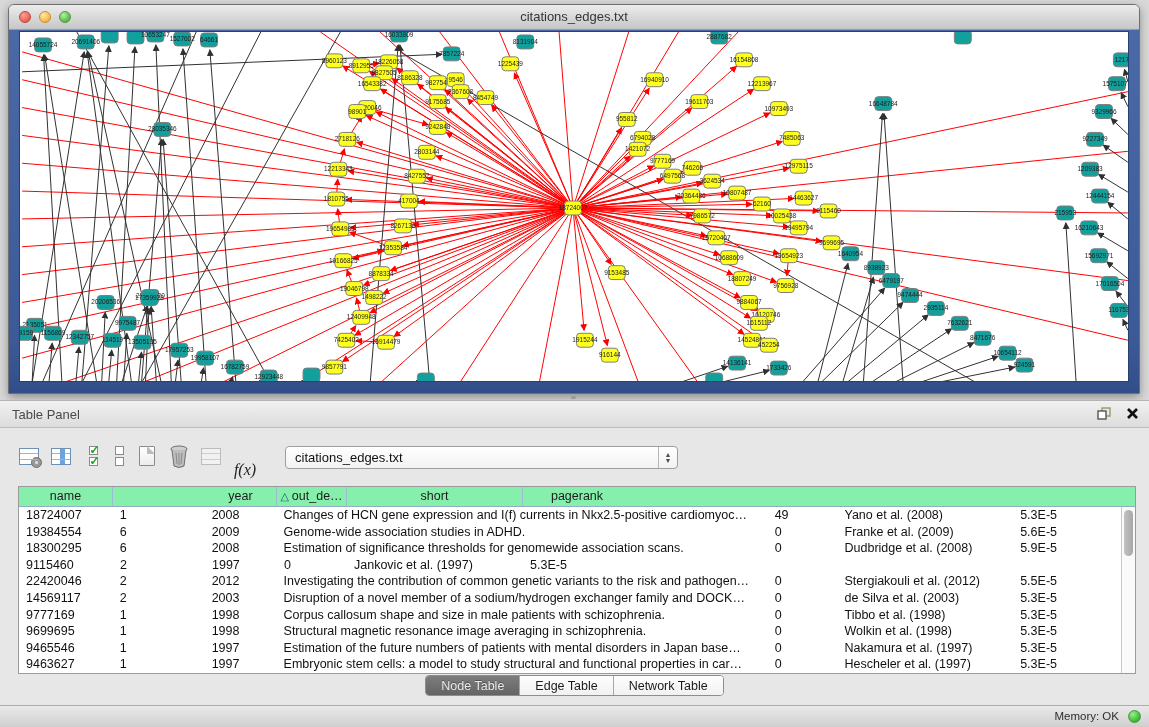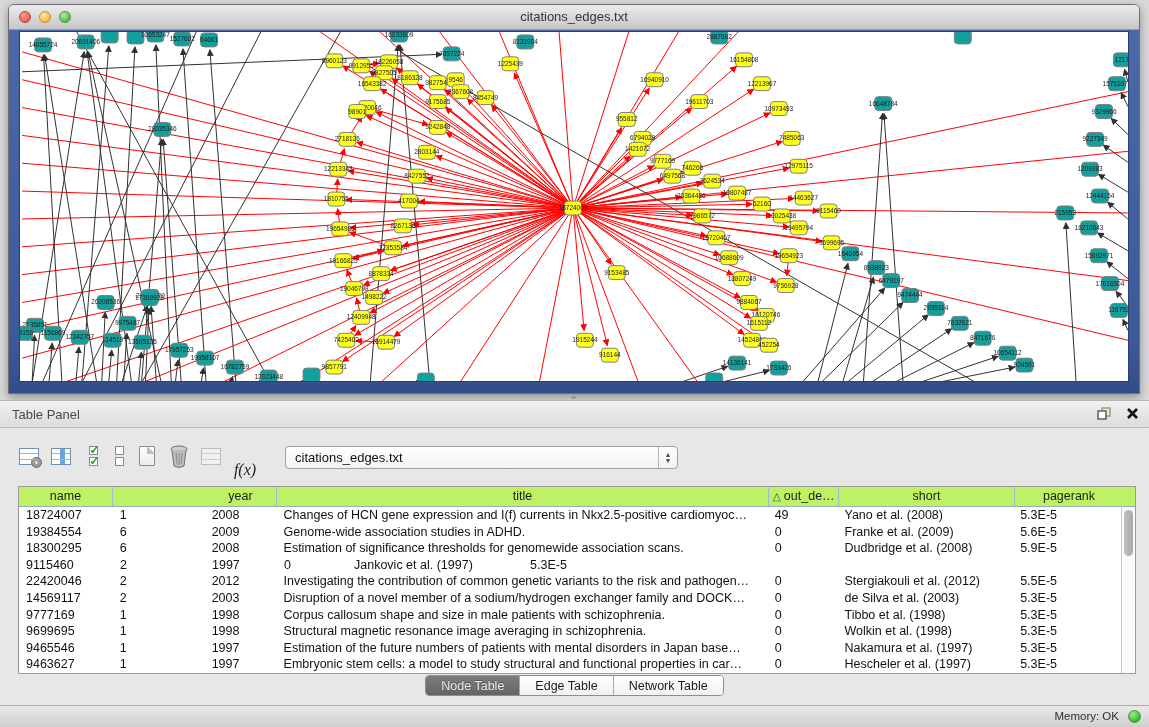--- a/index.html
+++ b/index.html
@@ -46,21 +46,21 @@
   .combo { position:absolute; left:285px; top:9px; width:393px; height:23px;
     background:linear-gradient(#ffffff,#f2f2f2); border:1px solid #9f9f9f; border-radius:4px;
     font-size:13px; color:#111; line-height:21px; padding-left:9px; }
   .combo .stepper { position:absolute; right:0; top:0; width:19px; height:21px;
     border-left:1px solid #b5b5b5; display:flex; flex-direction:column;
     align-items:center; justify-content:center; }
   .combo .stepper span { font-size:7px; line-height:6px; color:#4d4d4d; }
 
   .dtable { position:absolute; left:18px; top:85px; width:1118px; height:188px;
     background:#fff; border:1px solid #9b9b9b; }
-  .thead { display:flex; height:20px; background:#bef264; border-bottom:1px solid #8fb0c6; }
+  .thead { display:flex; height:20px; background:#86efac; border-bottom:1px solid #8fb0c6; }
   .th { font-size:12.5px; color:#1d1d1d; text-align:center; line-height:19px;
     border-right:1px solid #9cbdd3; overflow:hidden; white-space:nowrap; }
   .th:last-child { border-right:none; }
   .sort-tri { color:#16526e; font-size:11px; margin-right:3px; }
   .tbody { position:absolute; left:0; top:20px; right:14px; bottom:0; overflow:hidden; }
   .tr { display:flex; height:16.6px; }
   .td { font-size:12.5px; color:#111; line-height:16.6px; padding-left:7px;
     overflow:hidden; white-space:nowrap; }
   .vscroll { position:absolute; right:0; top:20px; width:14px; bottom:0;
     background:#fafafa; border-left:1px solid #c9c9c9; }
@@ -864,21 +864,20 @@
           <span>▼</span>
         </div>
     </div>
   </div>
 
   <div class="dtable">
     <div class="thead" id="thead">
         <div class="th" style="width: 94px;">name</div>
         <div class="th" style="width: 92px; margin-top: 24px;">in_degree</div>
         <div class="th" style="width: 72px;">year</div>
-        <div class="th" style="width: 492px;">title</div>
         <div class="th" style="width: 70px;"><span class="sort-tri">△</span>out_de…</div>
         <div class="th" style="width: 176px;">short</div>
         <div class="th" style="width: 108px;">pagerank</div>
       </div>
     <div class="tbody" id="tbody">
         <div class="tr">
           <div class="td" style="width: 94px;">18724007</div>
           <div class="td" style="width: 92px;">1</div>
           <div class="td" style="width: 72px;">2008</div>
           <div class="td" style="width: 492px;">Changes of HCN gene expression and I(f) currents in Nkx2.5-positive cardiomyoc…</div>

